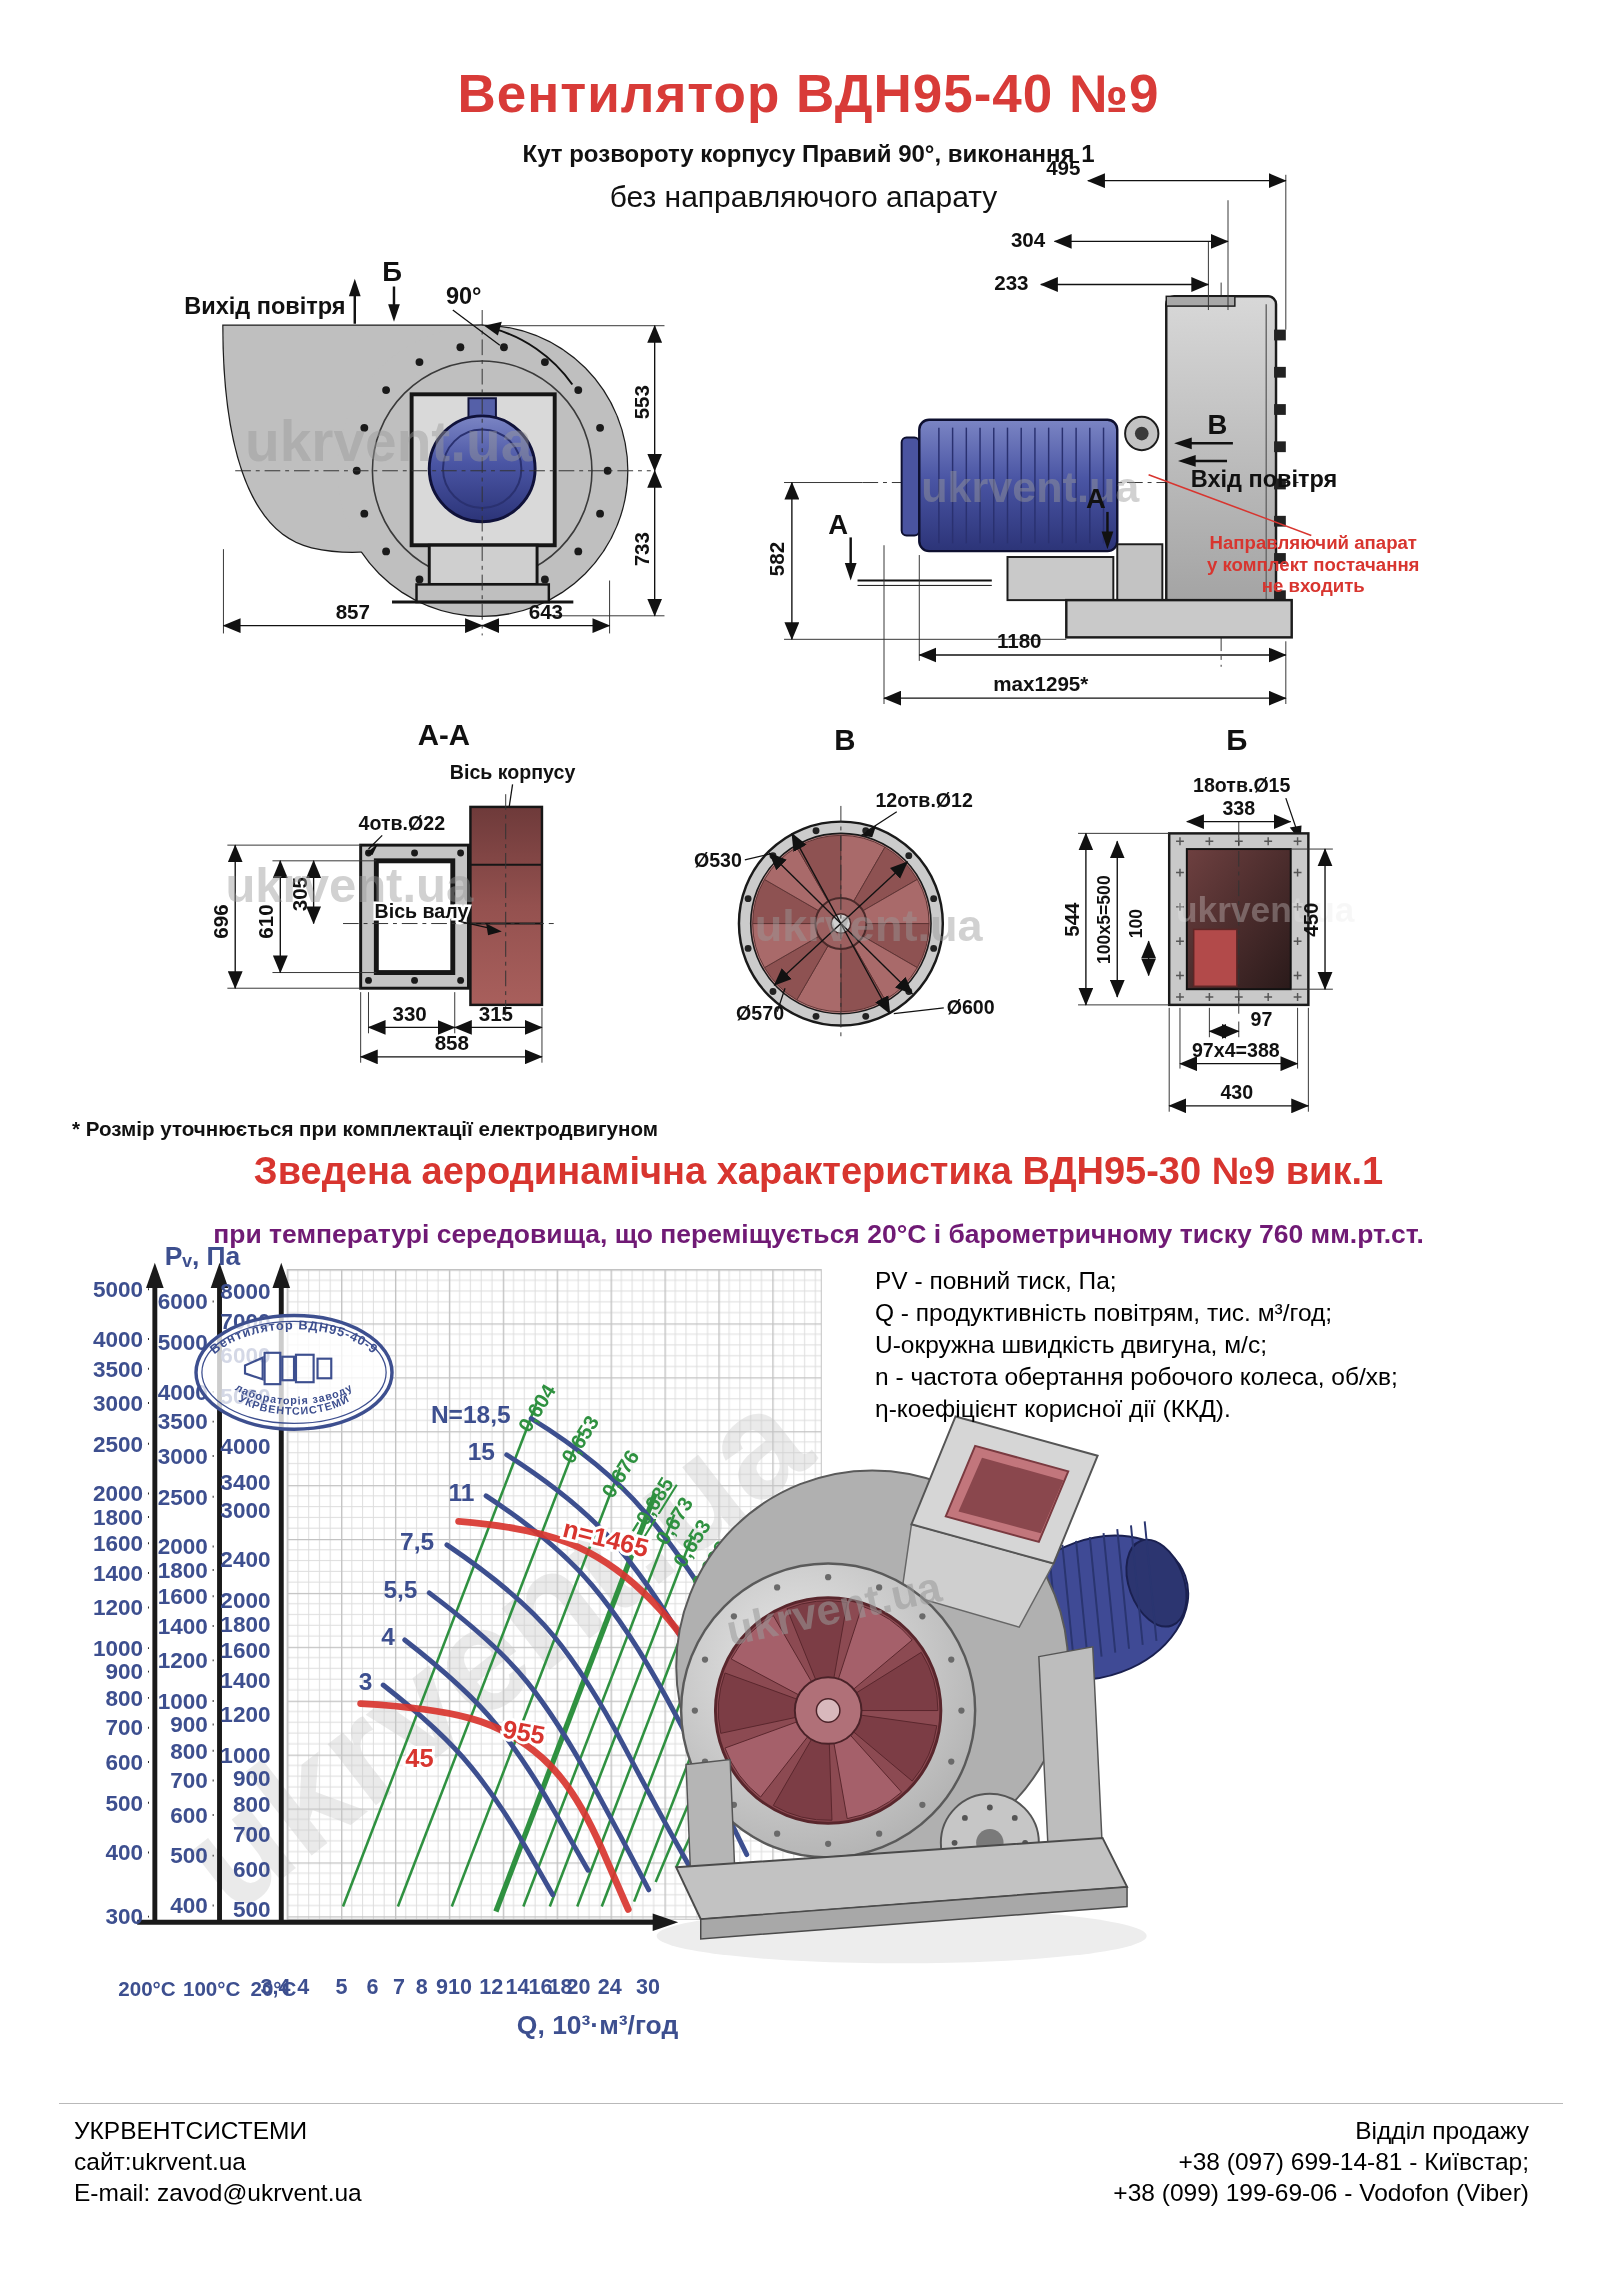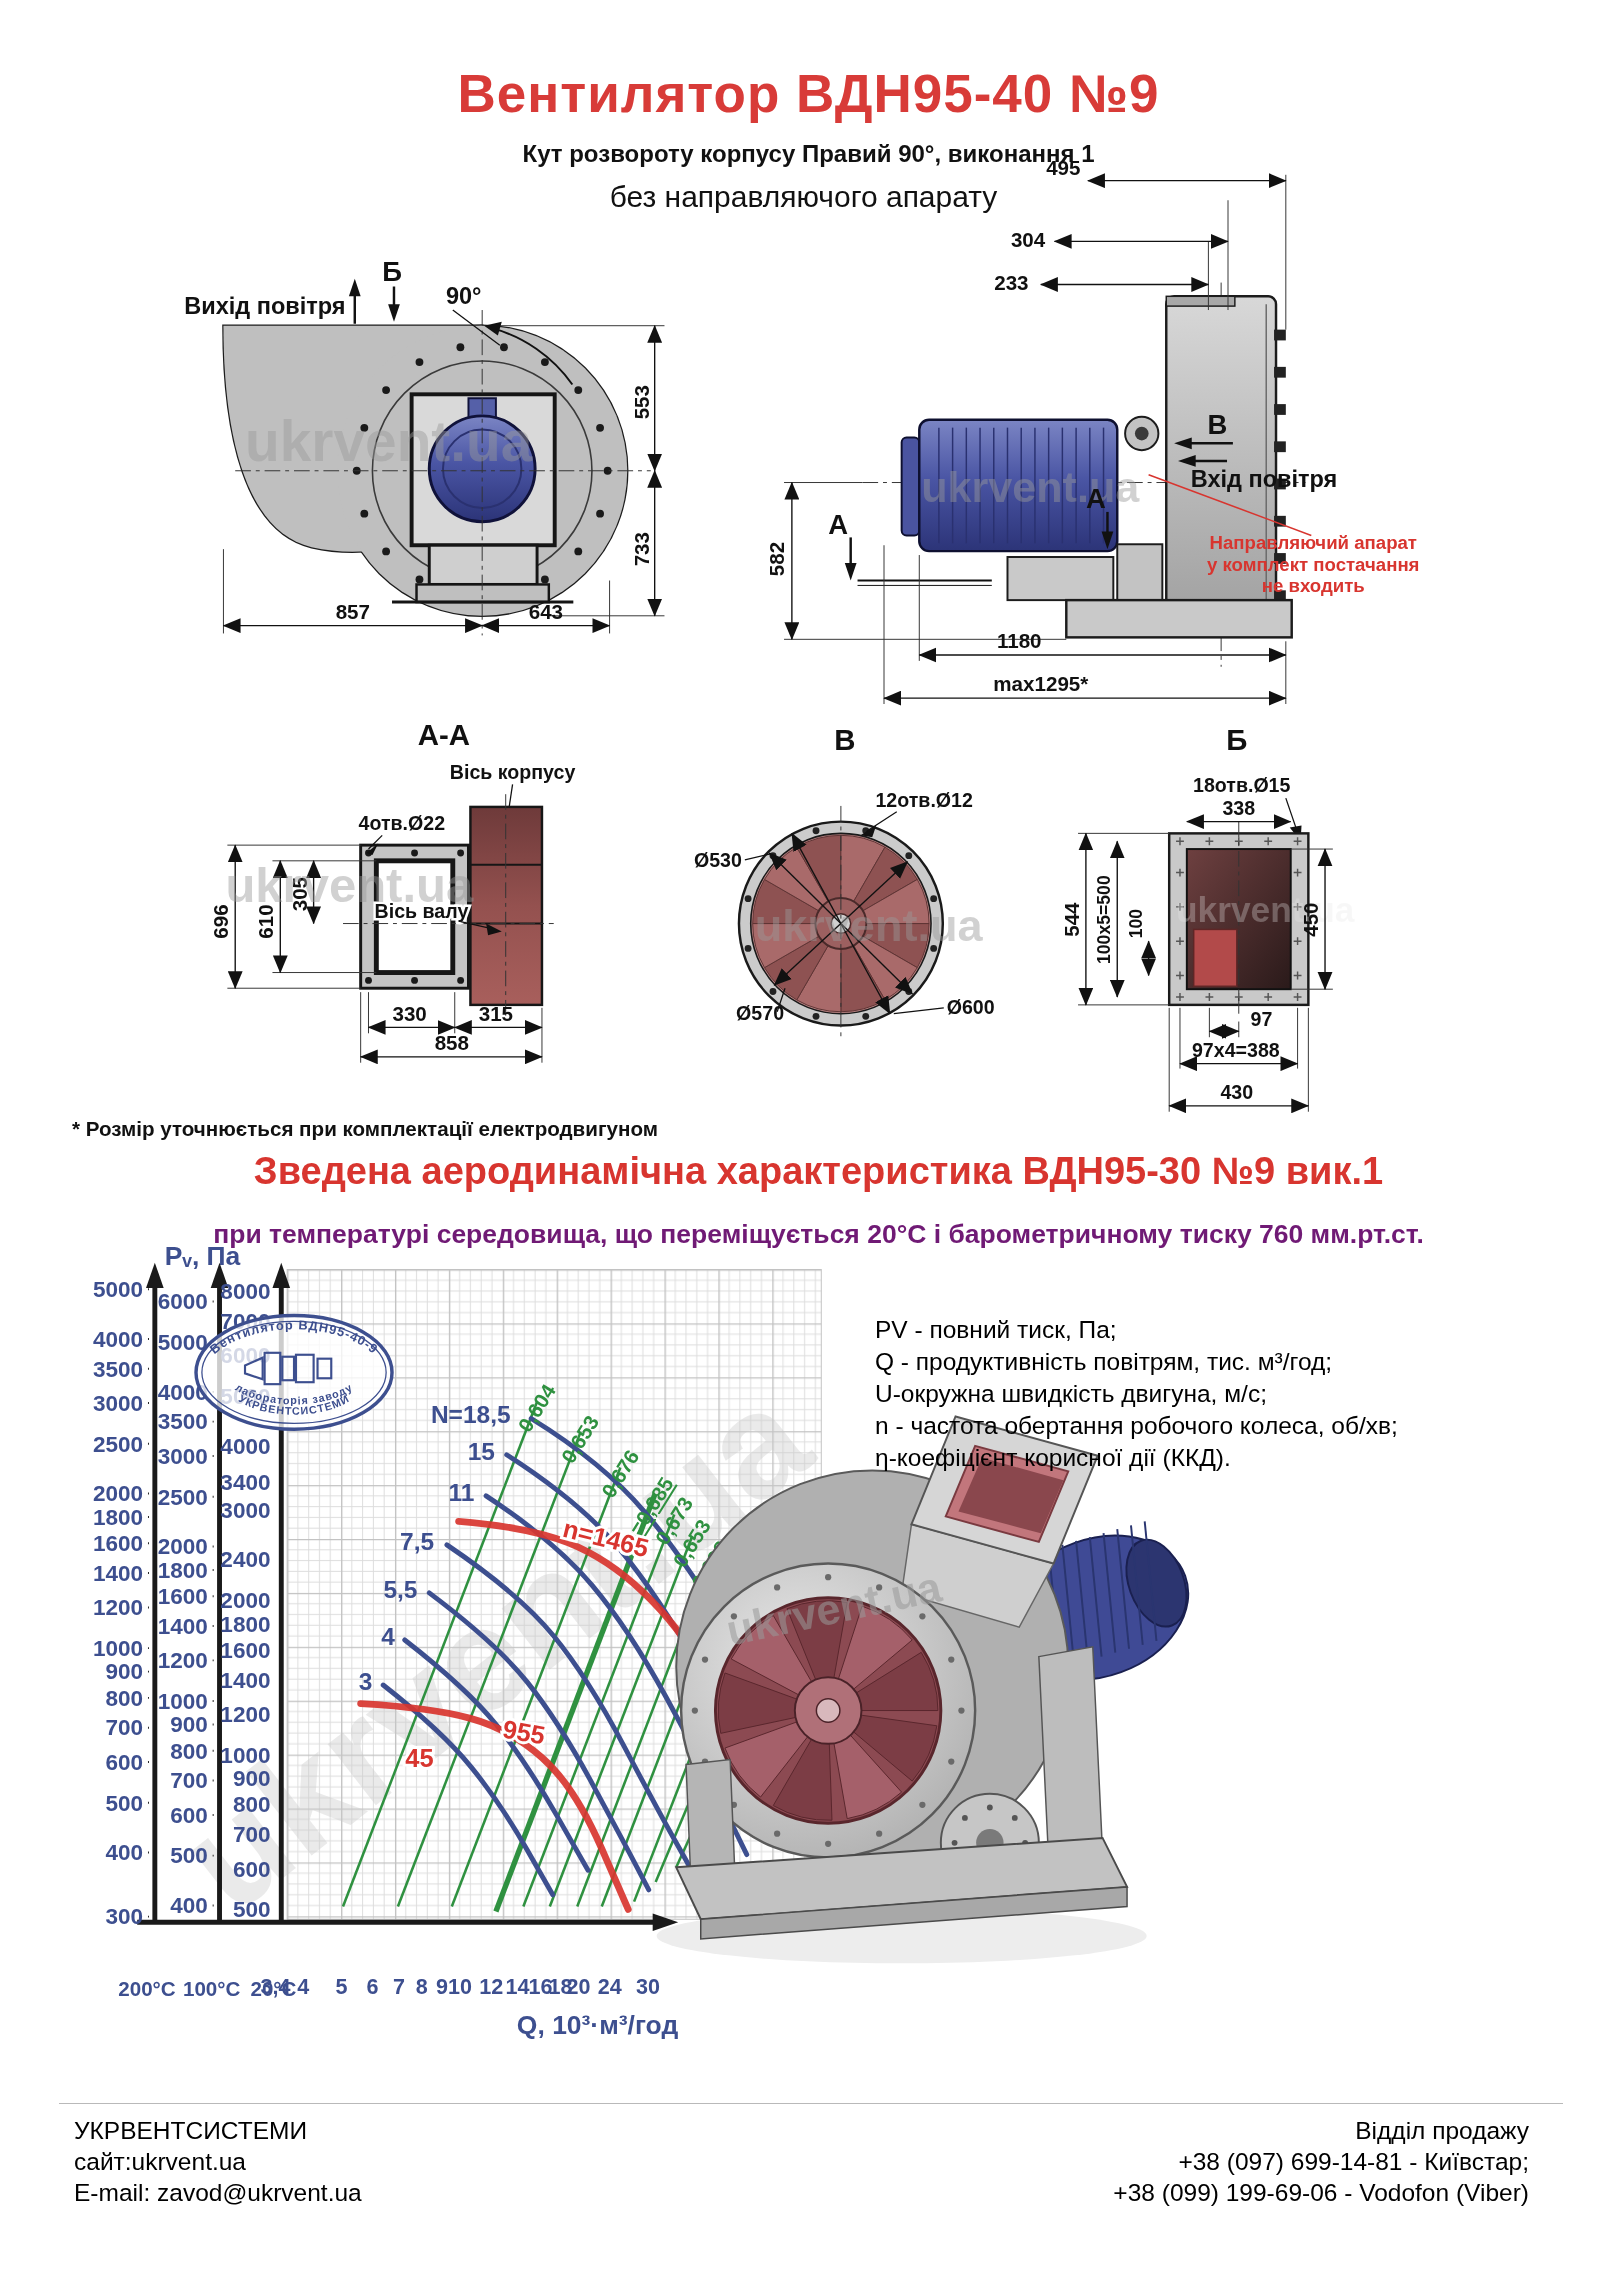--- a/index.html
+++ b/index.html
@@ -6,21 +6,21 @@
   .page{position:relative;width:1621px;height:2293px;background:#ffffff;margin:0 auto;
         font-family:"Liberation Sans",sans-serif;overflow:hidden;}
   .abs{position:absolute;}
   .ctr{left:0;width:1529px;text-align:center;padding-left:44px;}
   .title{top:63px;font-size:53px;font-weight:bold;color:#d83b38;letter-spacing:1px;}
   .sub1{top:140px;font-size:24px;font-weight:bold;color:#111;}
   .sub2{top:180px;left:0;width:1607px;text-align:center;font-size:30px;font-weight:normal;color:#111;}
   .footnote{left:72px;top:1117px;font-size:20.6px;font-weight:bold;color:#111;}
   .heading{top:1150px;font-size:38px;font-weight:bold;color:#d8352f;}
   .subheading{top:1195px;font-size:26.5px;font-weight:bold;color:#701a75;margin-top:24px;}
-  .legend{left:875px;top:1314px;font-size:24.5px;color:#000;line-height:32px;white-space:nowrap;}
+  .legend{left:875px;top:1265px;font-size:24.5px;color:#000;line-height:32px;white-space:nowrap;}
   .divider{top:2103px;left:59px;width:1504px;height:1px;background:#b9b9b9;}
   .foot-l{left:74px;top:2115px;font-size:24.5px;color:#000;line-height:31px;}
   .foot-r{right:92px;top:2115px;font-size:24.5px;color:#000;line-height:31px;text-align:right;}
   svg .d21{font:bold 21px "Liberation Sans",sans-serif;fill:#111;}
   svg .d20{font:bold 20px "Liberation Sans",sans-serif;fill:#111;}
   svg .d18{font:bold 18px "Liberation Sans",sans-serif;fill:#111;}
   svg .lab24{font:bold 24px "Liberation Sans",sans-serif;fill:#111;}
   svg .lab28{font:bold 28px "Liberation Sans",sans-serif;fill:#111;}
   svg .t30{font:bold 30px "Liberation Sans",sans-serif;fill:#111;}
   svg .red19{font:bold 19px "Liberation Sans",sans-serif;fill:#d8352f;}

